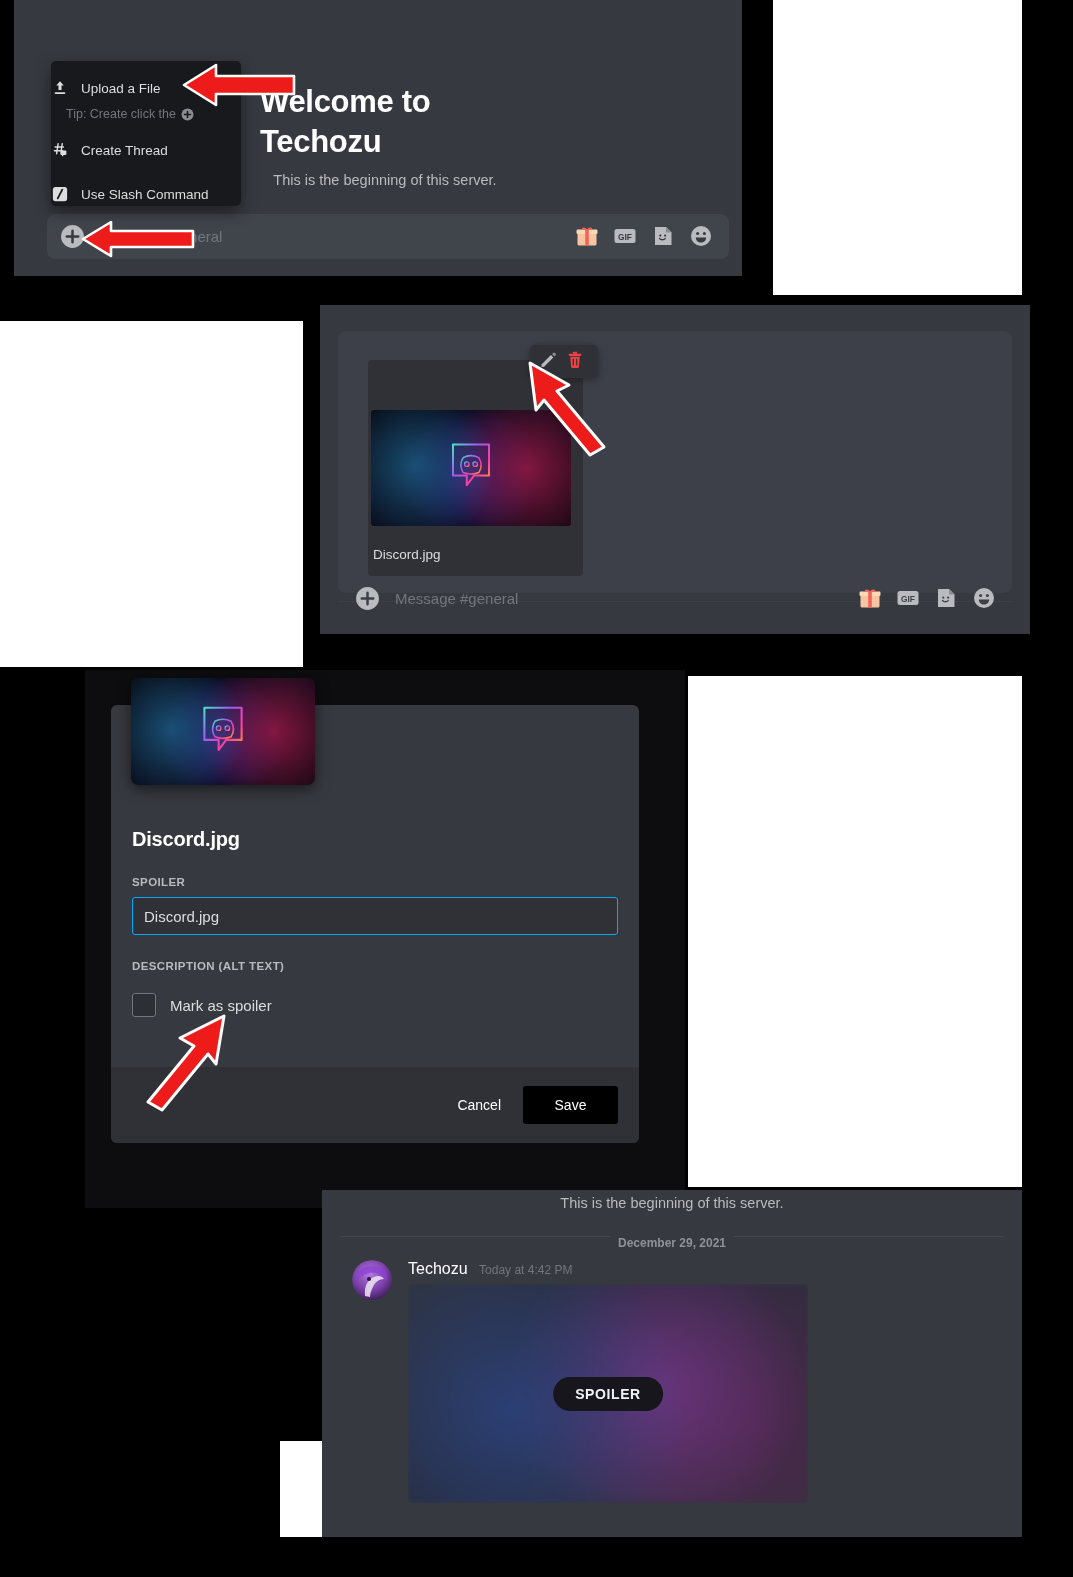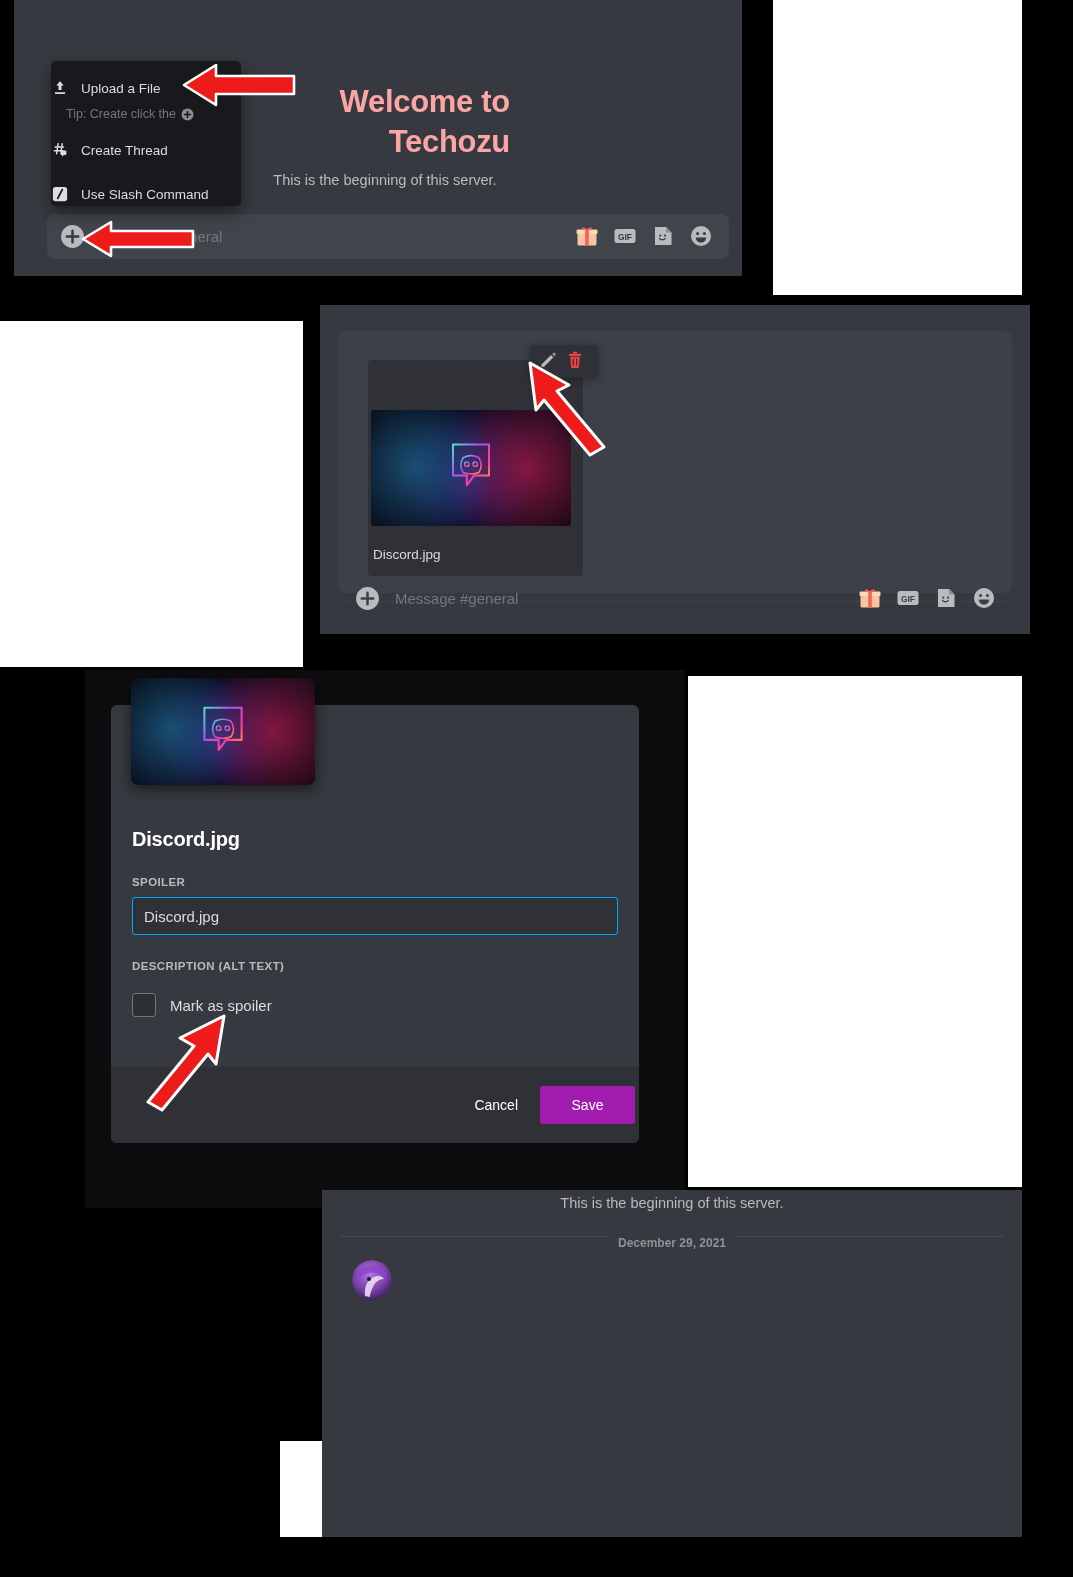--- a/index.html
+++ b/index.html
@@ -14,21 +14,21 @@
   
   .whitebox { position: absolute; background: #ffffff; }
 
   
   .panel { position: absolute; overflow: hidden; }
 
   
   #panel1 { left: 14px; top: 0px; width: 728px; height: 276px; background: #36393f; }
   #p1-welcome {
     position: absolute; left: 246px; top: 82px; width: 250px;
-    text-align: right; color: #fca5a5;
+    text-align: left; color: #ffffff;
     font-size: 31px; font-weight: bold; line-height: 40px;
     letter-spacing: -0.3px;
   }
   #p1-sub {
     position: absolute; left: 200px; top: 172px; width: 342px;
     text-align: center; color: #b9bbbe; font-size: 14.5px;
   }
   #p1-composer {
     position: absolute; left: 33px; top: 214px; width: 682px; height: 45px;
     background: #40444b; border-radius: 8px;
@@ -102,26 +102,26 @@
   #p3-desc-input { border: 1px solid #26282c; color: #6c6f75; }
   #p3-spoiler-row { display: flex; align-items: center; margin-top: 21px; }
   #p3-checkbox {
     width: 24px; height: 24px; border-radius: 3px;
     border: 1px solid #72767d; background: #2c2f33;
   }
   #p3-spoiler-label { color: #dcddde; font-size: 15px; margin-left: 14px; }
   #p3-footer {
     position: absolute; left: 0; bottom: 0; width: 528px; height: 76px;
     background: #2f3136; border-radius: 0 0 6px 6px;
-    display: flex; align-items: center; justify-content: flex-end; gap: 4px; padding-right: 4px;
+    display: flex; align-items: center; justify-content: flex-end; gap: 4px; padding-right: 21px;
   }
   #p3-cancel { color: #ffffff; font-size: 14px; padding: 11px 18px; background: none; border: none; font-family: inherit; cursor: pointer; }
   #p3-save {
     color: #ffffff; font-size: 14px; font-weight: 500;
-    background: #a21caf; border: none; border-radius: 3px;
+    background: #000000; border: none; border-radius: 3px;
     width: 95px; height: 38px; font-family: inherit; cursor: pointer;
   }
 
   
   #panel4 { left: 322px; top: 1190px; width: 700px; height: 347px; background: #36393f; }
   #p4-beginning { position: absolute; left: 0; top: 5px; width: 700px; text-align: center; color: #b9bbbe; font-size: 14.5px; }
   #p4-divider { position: absolute; left: 18px; top: 46px; width: 664px; display: flex; }
   #p4-divider .line { flex: 1; height: 1px; background: rgba(255,255,255,.08); }
   #p4-date { color: #8e9297; font-size: 12px; font-weight: bold; padding: 0 8px; }
   #p4-msg { position: absolute; left: 30px; top: 70px; width: 650px; display: flex; }
@@ -440,16 +440,26 @@
               <stop offset="55%" stop-color="#7a3fa8"></stop>
               <stop offset="100%" stop-color="#2b1540"></stop>
             </radialGradient>
           </defs>
           <circle cx="20" cy="20" r="20" fill="url(#av)"></circle>
           <path d="M6 13c4-7 16-9 24-4 5 3 6 8 4 12-3-6-9-9-16-8-5 .7-9 3-12 6z" fill="#8e3fd6" opacity=".75"></path>
           <path d="M13 36c-1-9 2-16 9-19 4-2 8-1 10 2-5 0-9 3-11 8-2 4-3 7-3 10z" fill="#f0e6f5" opacity=".85"></path>
           <circle cx="17" cy="19" r="2" fill="#2b1540"></circle>
         </svg>
       </span>
+      <div id="p4-msgbody">
+        <div>
+          <span id="p4-author">Techozu</span>
+          <span id="p4-time">Today at 4:42 PM</span>
+        </div>
+        <div id="p4-spoilerimg">
+          <div class="blurwall"></div>
+          <span id="p4-spoilerbadge">SPOILER</span>
+        </div>
+      </div>
     </div>
   </div>
 
 </div>
 
 </body></html>

